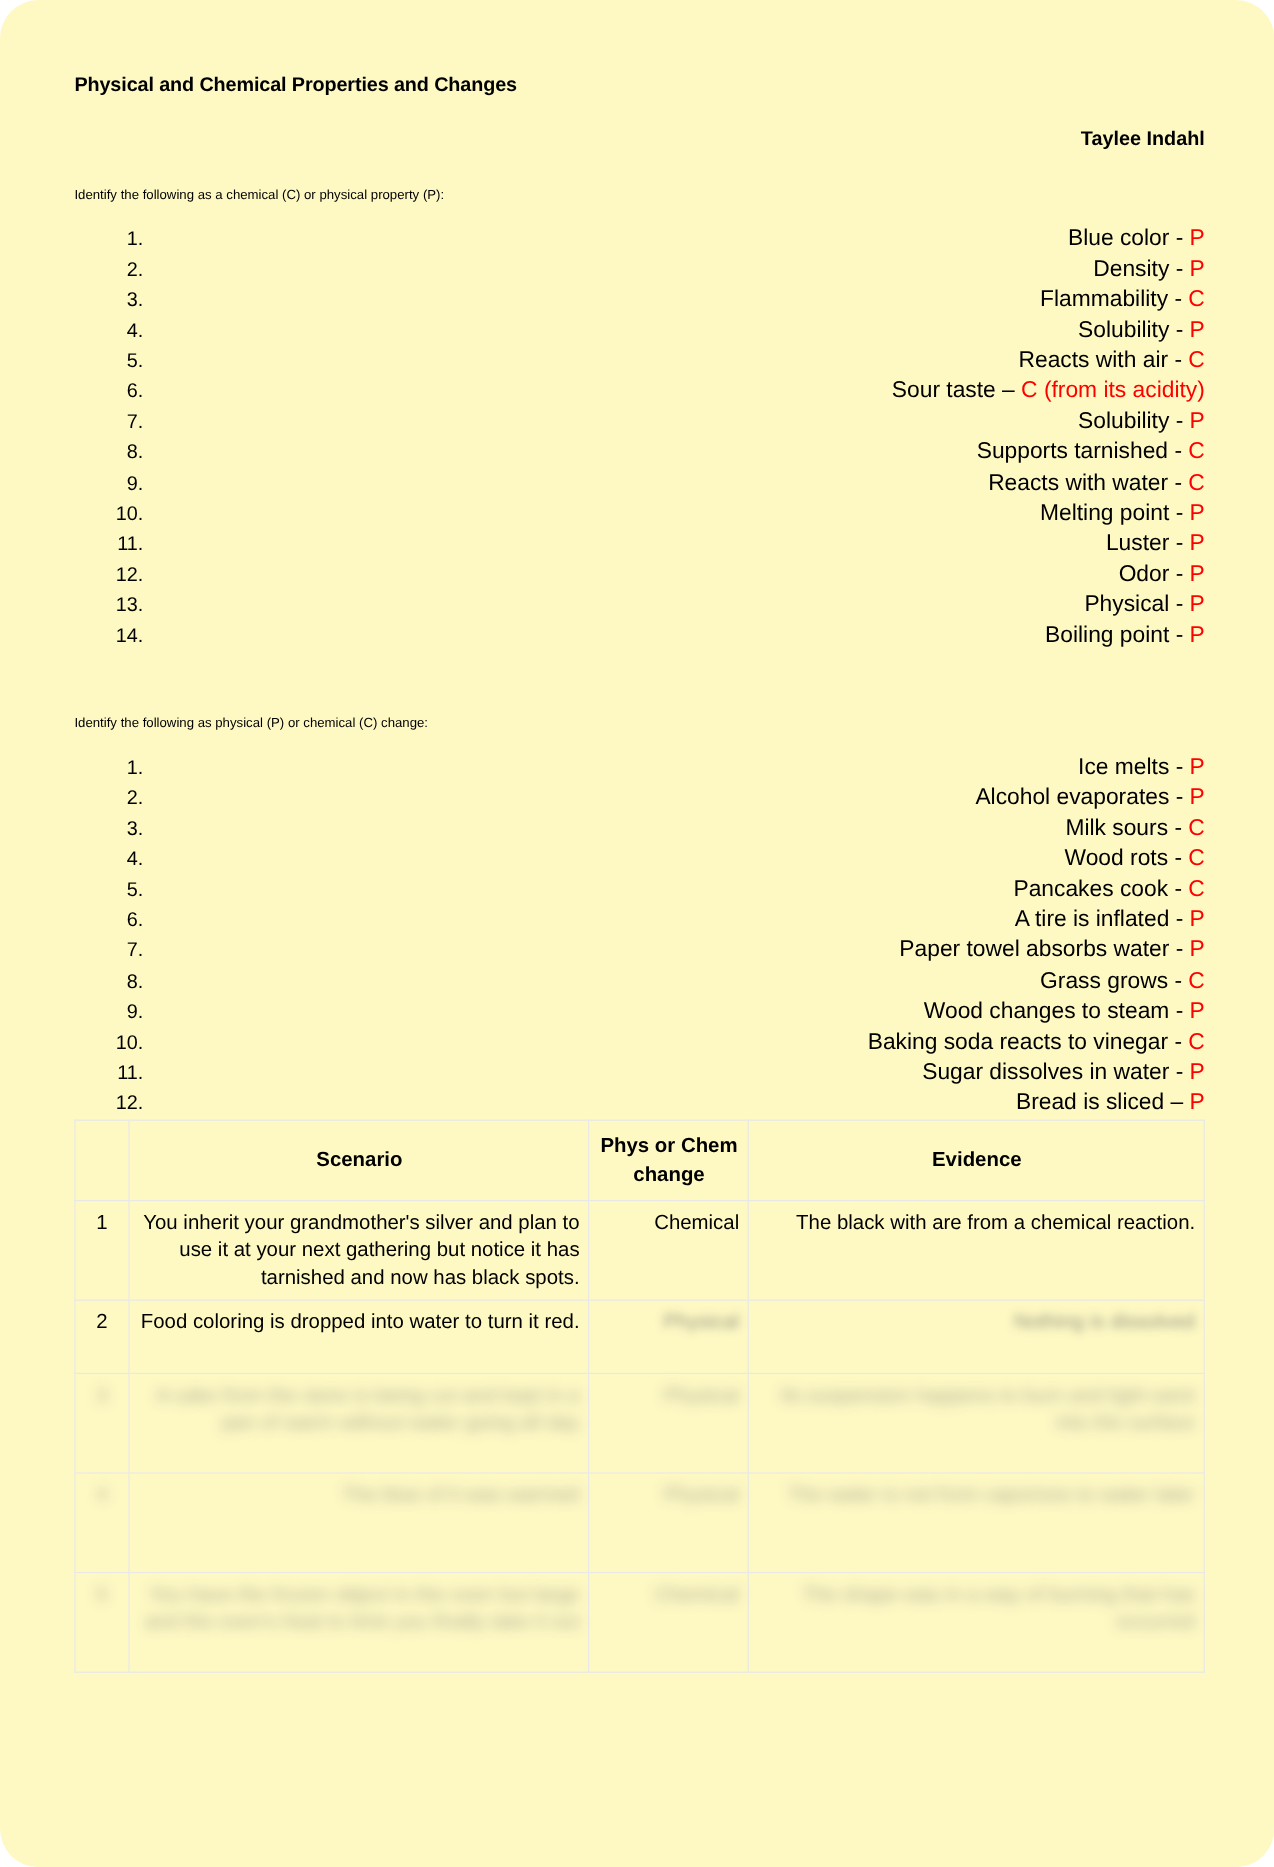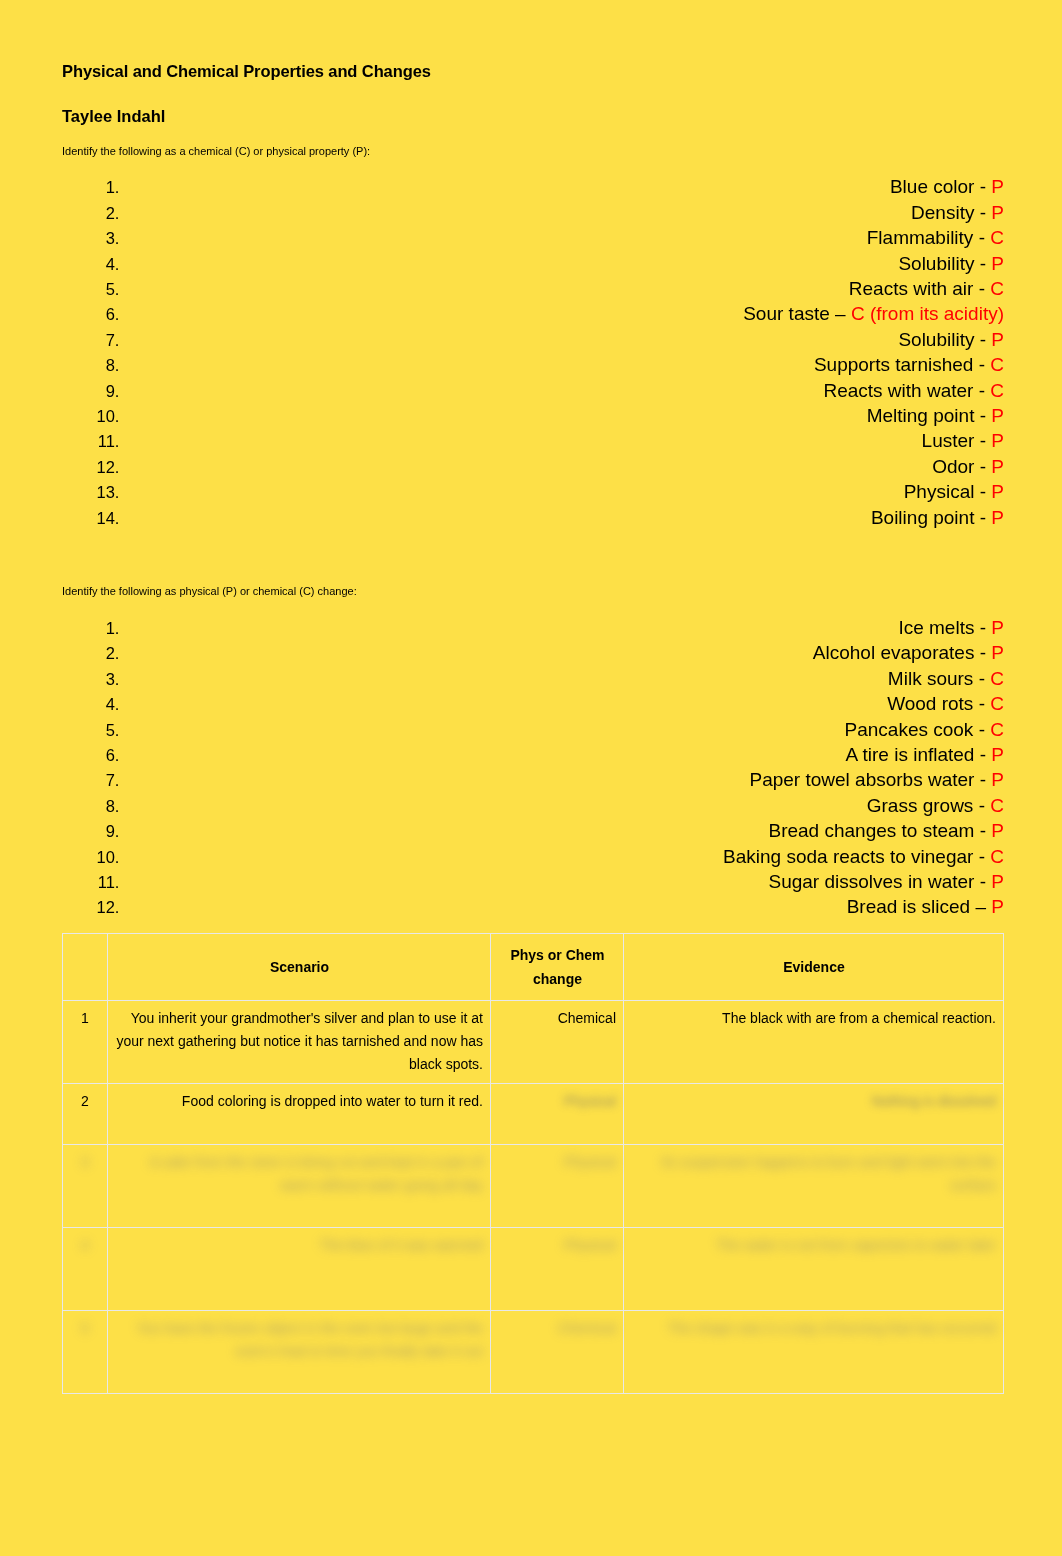--- a/index.html
+++ b/index.html
@@ -8,42 +8,44 @@
     background: #ffffff;
   }
   body {
     font-family: "Liberation Sans", sans-serif;
     color: #000000;
   }
   .page {
     position: relative;
     width: 1062px;
     height: 1556px;
-    background: #fde047;
+    background: #fef9c3;
     overflow: hidden;
+    border-radius: 32px;
   }
   .content {
     position: absolute;
     left: 62px;
     top: 60px;
     width: 942px;
   }
 
   .doc-title {
     font-size: 16.5px;
     font-weight: bold;
     line-height: 1.35;
     margin: 0 0 23px 0;
     letter-spacing: -0.1px;
   }
   .author {
     font-size: 16.5px;
     font-weight: bold;
     line-height: 1.35;
-    margin: 0 0 16px 0;
+    margin: 0 0 28px 0;
+    text-align: right;
   }
   .prompt {
     font-size: 11px;
     line-height: 1.35;
     margin: 0 0 16px 0;
   }
 
   ol.answers {
     margin: 0;
     padding: 0 0 0 62px;
@@ -66,21 +68,21 @@
   .gap-1 { height: 54px; }
 
   
   .scn-table {
     position: absolute;
     left: 62px;
     top: 933px;
     width: 941px;
     border-collapse: collapse;
     table-layout: fixed;
-    font-size: 14px;
+    font-size: 17px;
   }
   .scn-table td, .scn-table th {
     border: 1px solid #e8e8e8;
     vertical-align: top;
     padding: 6px 7px 6px 8px;
     line-height: 23px;
     font-weight: normal;
     text-align: right;
   }
   .scn-table thead th {
@@ -149,21 +151,21 @@
     <p class="prompt">Identify the following as physical (P) or chemical (C) change:</p>
     <ol class="answers" id="list2">
         <li><span>Ice melts - </span><span class="ans">P</span></li>
         <li><span>Alcohol evaporates - </span><span class="ans">P</span></li>
         <li><span>Milk sours - </span><span class="ans">C</span></li>
         <li><span>Wood rots - </span><span class="ans">C</span></li>
         <li><span>Pancakes cook - </span><span class="ans">C</span></li>
         <li><span>A tire is inflated - </span><span class="ans">P</span></li>
         <li><span>Paper towel absorbs water - </span><span class="ans">P</span></li>
         <li><span>Grass grows - </span><span class="ans">C</span></li>
-        <li><span>Bread changes to steam - </span><span class="ans">P</span></li>
+        <li><span>Wood changes to steam - </span><span class="ans">P</span></li>
         <li><span>Baking soda reacts to vinegar - </span><span class="ans">C</span></li>
         <li><span>Sugar dissolves in water - </span><span class="ans">P</span></li>
         <li><span>Bread is sliced – </span><span class="ans">P</span></li>
       </ol>
 
   </div>
 
   <table class="scn-table">
     <colgroup>
       <col class="col-num">

